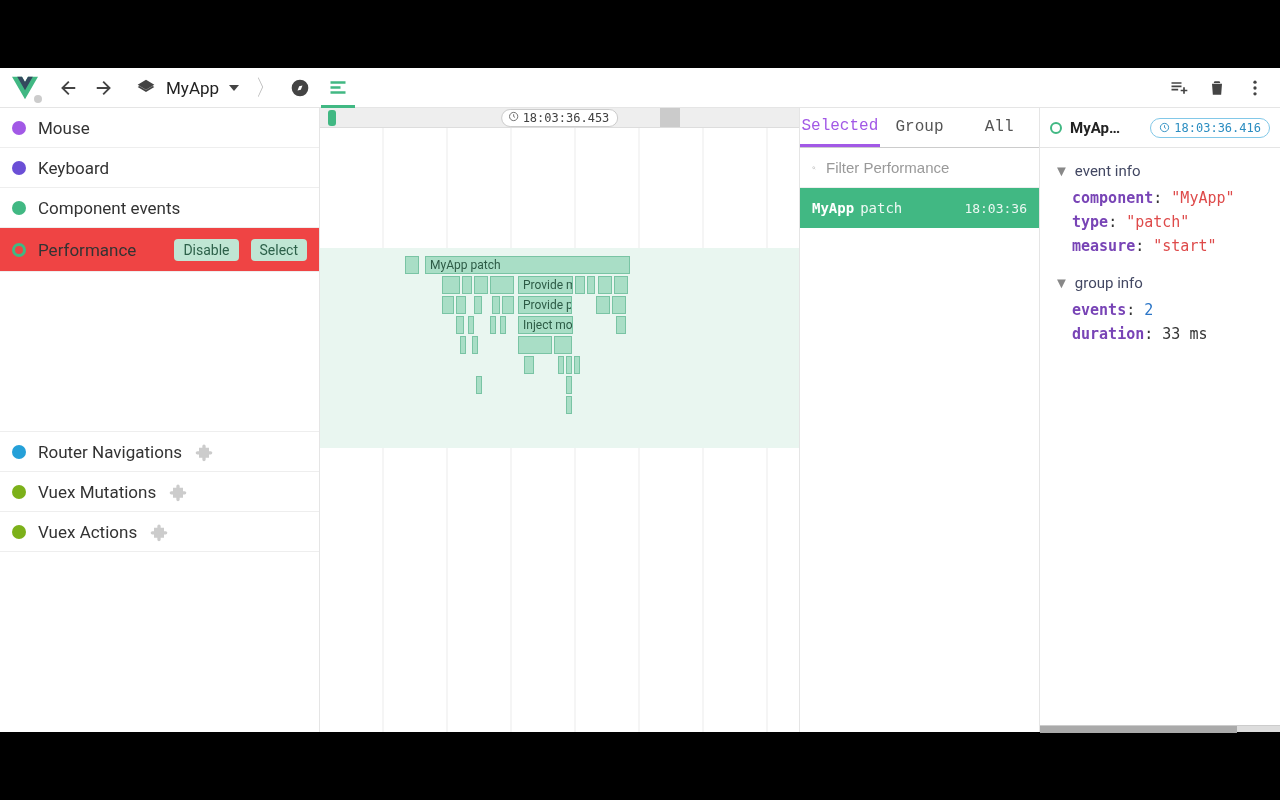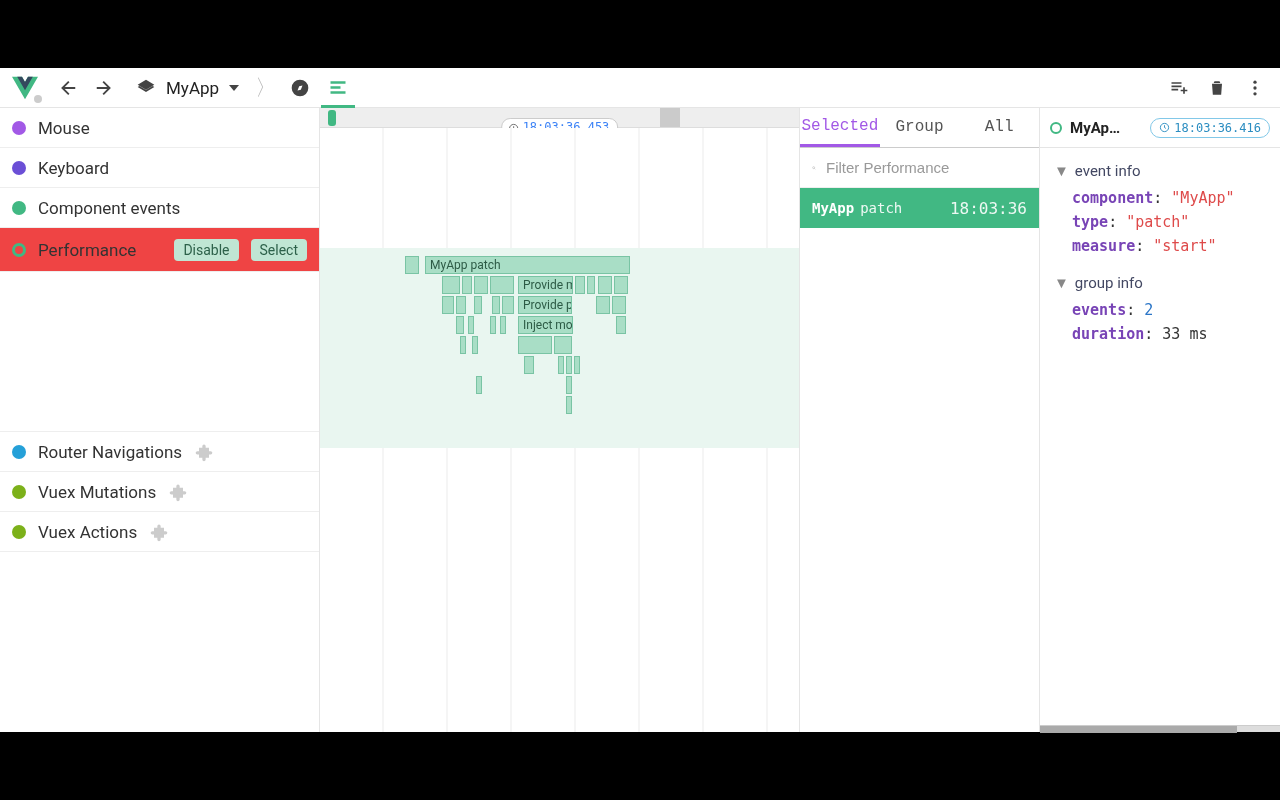--- a/index.html
+++ b/index.html
@@ -94,24 +94,24 @@
   }
   .mini-track {
     height: 20px; background: #eee; position: relative;
     border-bottom: 1px solid #ddd;
   }
   .mini-blip {
     position: absolute; left: 8px; top: 2px;
     width: 8px; height: 16px; background: #41b883; border-radius: 3px;
   }
   .mini-ts {
-    position: absolute; left: 50%; top: 10px; transform: translateX(-50%);
+    position: absolute; left: 50%; top: 1px; transform: translateX(-50%);
     background: #fff; border: 1px solid #ccc; border-radius: 10px;
     padding: 1px 8px 1px 6px; font-family: ui-monospace, monospace; font-size: 12px;
-    color: #3b82f6; display: flex; align-items: flex-end; gap: 4px;
+    color: #404040; display: flex; align-items: flex-start; gap: 4px;
   }
   .mini-ts svg, .ts-badge svg { width: 11px; height: 11px; }
   .flame {
     flex: 1; position: relative;
     background:
       repeating-linear-gradient(90deg, #fff 0 62px, #f5f5f5 62px 64px);
   }
   .flame::before {
     content: "";
     position: absolute; left: 0; right: 0; top: 120px; height: 200px;
@@ -148,21 +148,21 @@
     background: transparent;
   }
   .filter input::placeholder { color: #999; }
   .event-row {
     display: flex; align-items: center; height: 40px; padding: 0 12px;
     background: #41b883; color: #fff; font-size: 14px;
     font-family: ui-monospace, monospace;
   }
   .event-row .name { font-weight: 700; }
   .event-row .subtitle { margin-left: 6px; opacity: .9; font-weight: 400; }
-  .event-row .time { margin-left: auto; font-size: 16px; opacity: .9; }
+  .event-row .time { margin-left: auto; font-size: 13px; opacity: .9; }
 
   
   .details { display: flex; flex-direction: column; min-width: 0; }
   .d-header {
     display: flex; align-items: center; gap: 8px;
     height: 40px; padding: 0 10px;
     border-bottom: 1px solid #e5e5e5;
   }
   .ring-sm { width: 12px; height: 12px; border-radius: 50%; border: 2px solid #41b883; flex: none; }
   .d-title {

